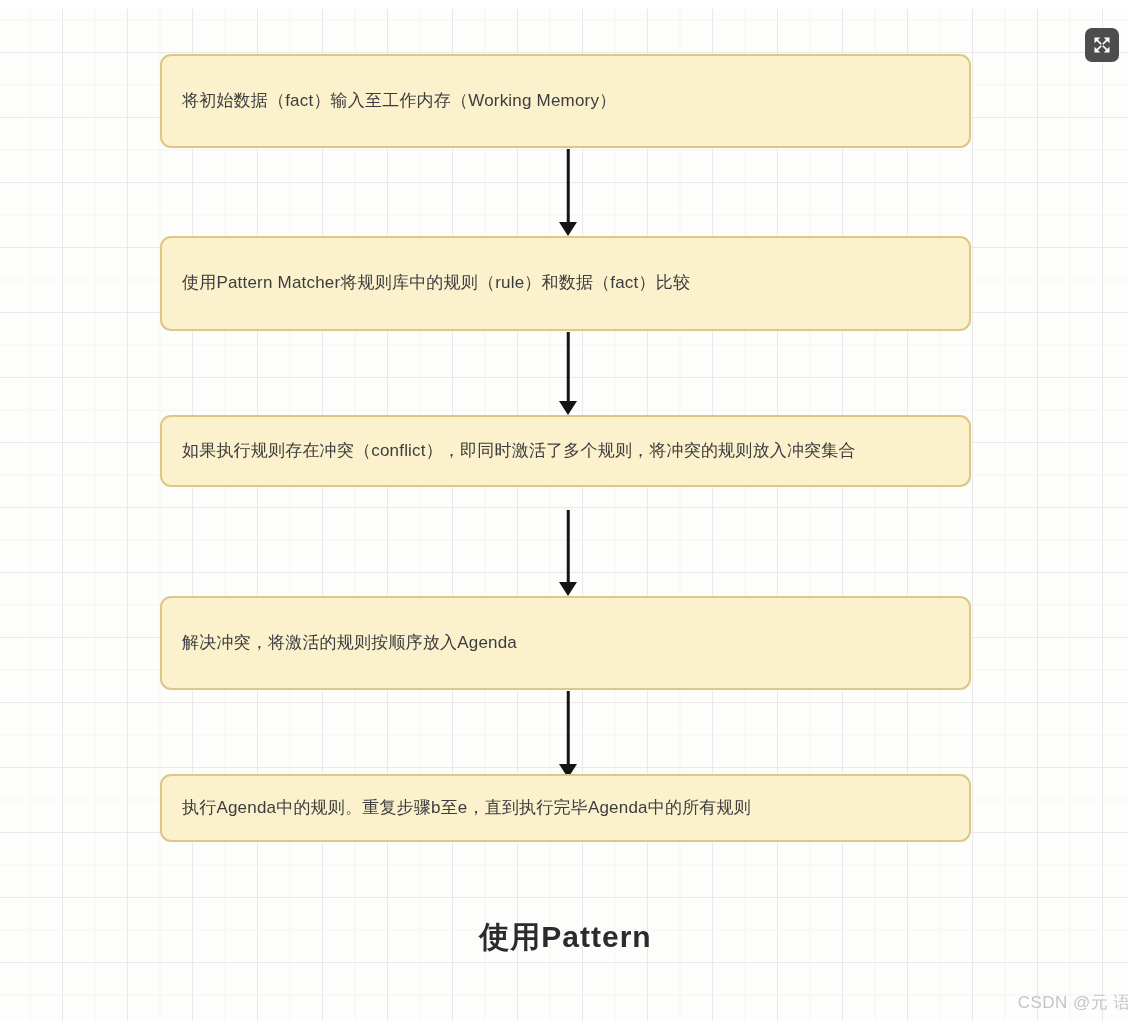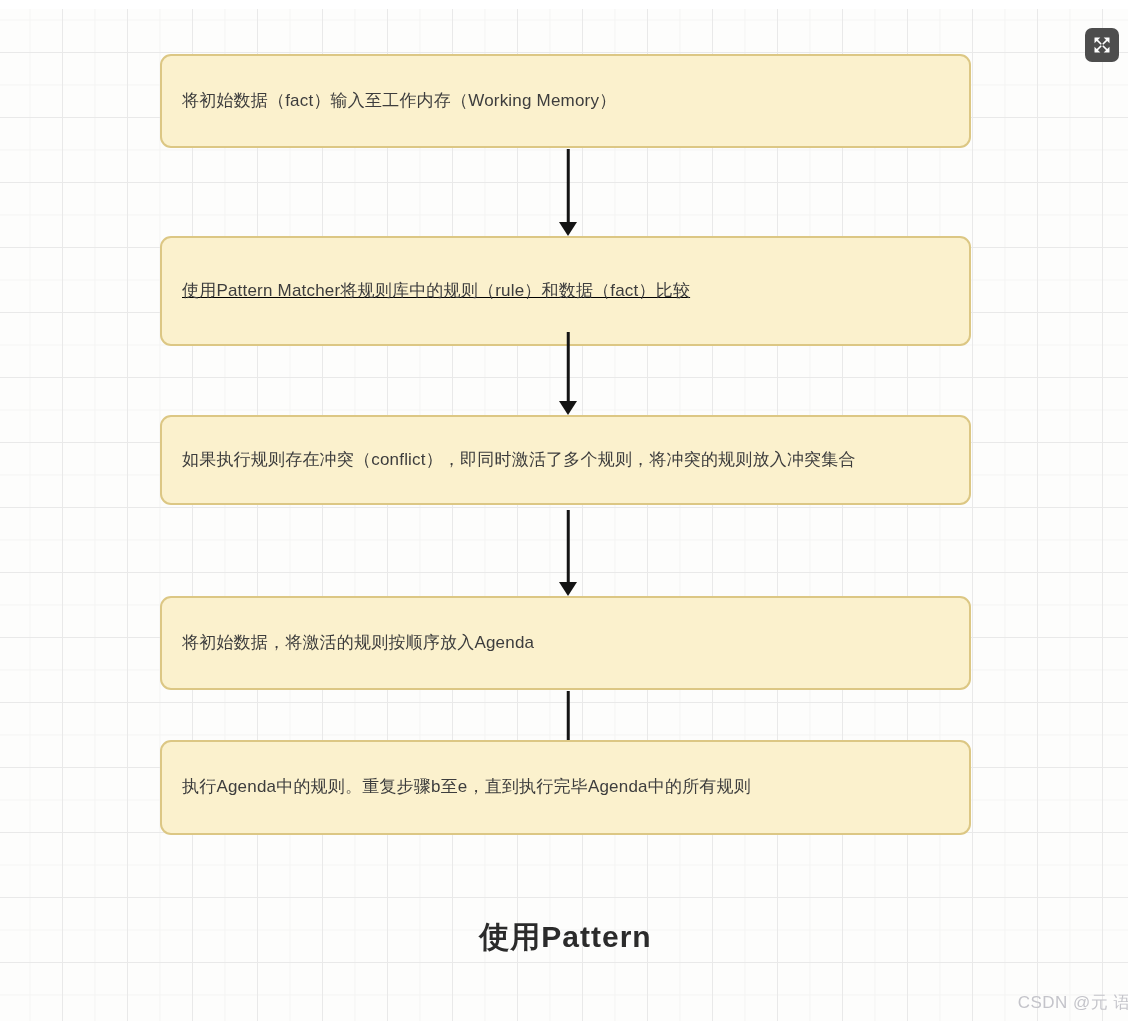--- a/index.html
+++ b/index.html
@@ -47,24 +47,24 @@
     align-items: center;
     padding: 0 20px;
   }
   .node-text {
     font-size: 17px;
     line-height: 1.35;
     color: var(--node-text, #3d3d3d);
     letter-spacing: 0.2px;
   }
   .node-1 { top: 54px;  height: 94px; }
-  .node-2 { top: 236px; height: 110px; text-decoration: underline; }
-  .node-3 { top: 415px; height: 90px; }
+  .node-2 { top: 236px; height: 95px; }
+  .node-3 { top: 415px; height: 72px; }
   .node-4 { top: 596px; height: 94px; }
-  .node-5 { top: 740px; height: 95px; }
+  .node-5 { top: 774px; height: 68px; }
   
   .arrow {
     position: absolute;
     left: 558px;
     width: 20px;
   }
   .arrow::before {
     content: "";
     position: absolute;
     left: 50%;
@@ -150,21 +150,21 @@
 
   <div class="arrow arrow-2"></div>
 
   <div class="node node-3">
     <span class="node-text">如果执行规则存在冲突（conflict），即同时激活了多个规则，将冲突的规则放入冲突集合</span>
   </div>
 
   <div class="arrow arrow-3"></div>
 
   <div class="node node-4">
-    <span class="node-text">将初始数据，将激活的规则按顺序放入Agenda</span>
+    <span class="node-text">解决冲突，将激活的规则按顺序放入Agenda</span>
   </div>
 
   <div class="arrow arrow-4"></div>
 
   <div class="node node-5">
     <span class="node-text">执行Agenda中的规则。重复步骤b至e，直到执行完毕Agenda中的所有规则</span>
   </div>
 
   <div class="diagram-title">使用Pattern</div>
 

